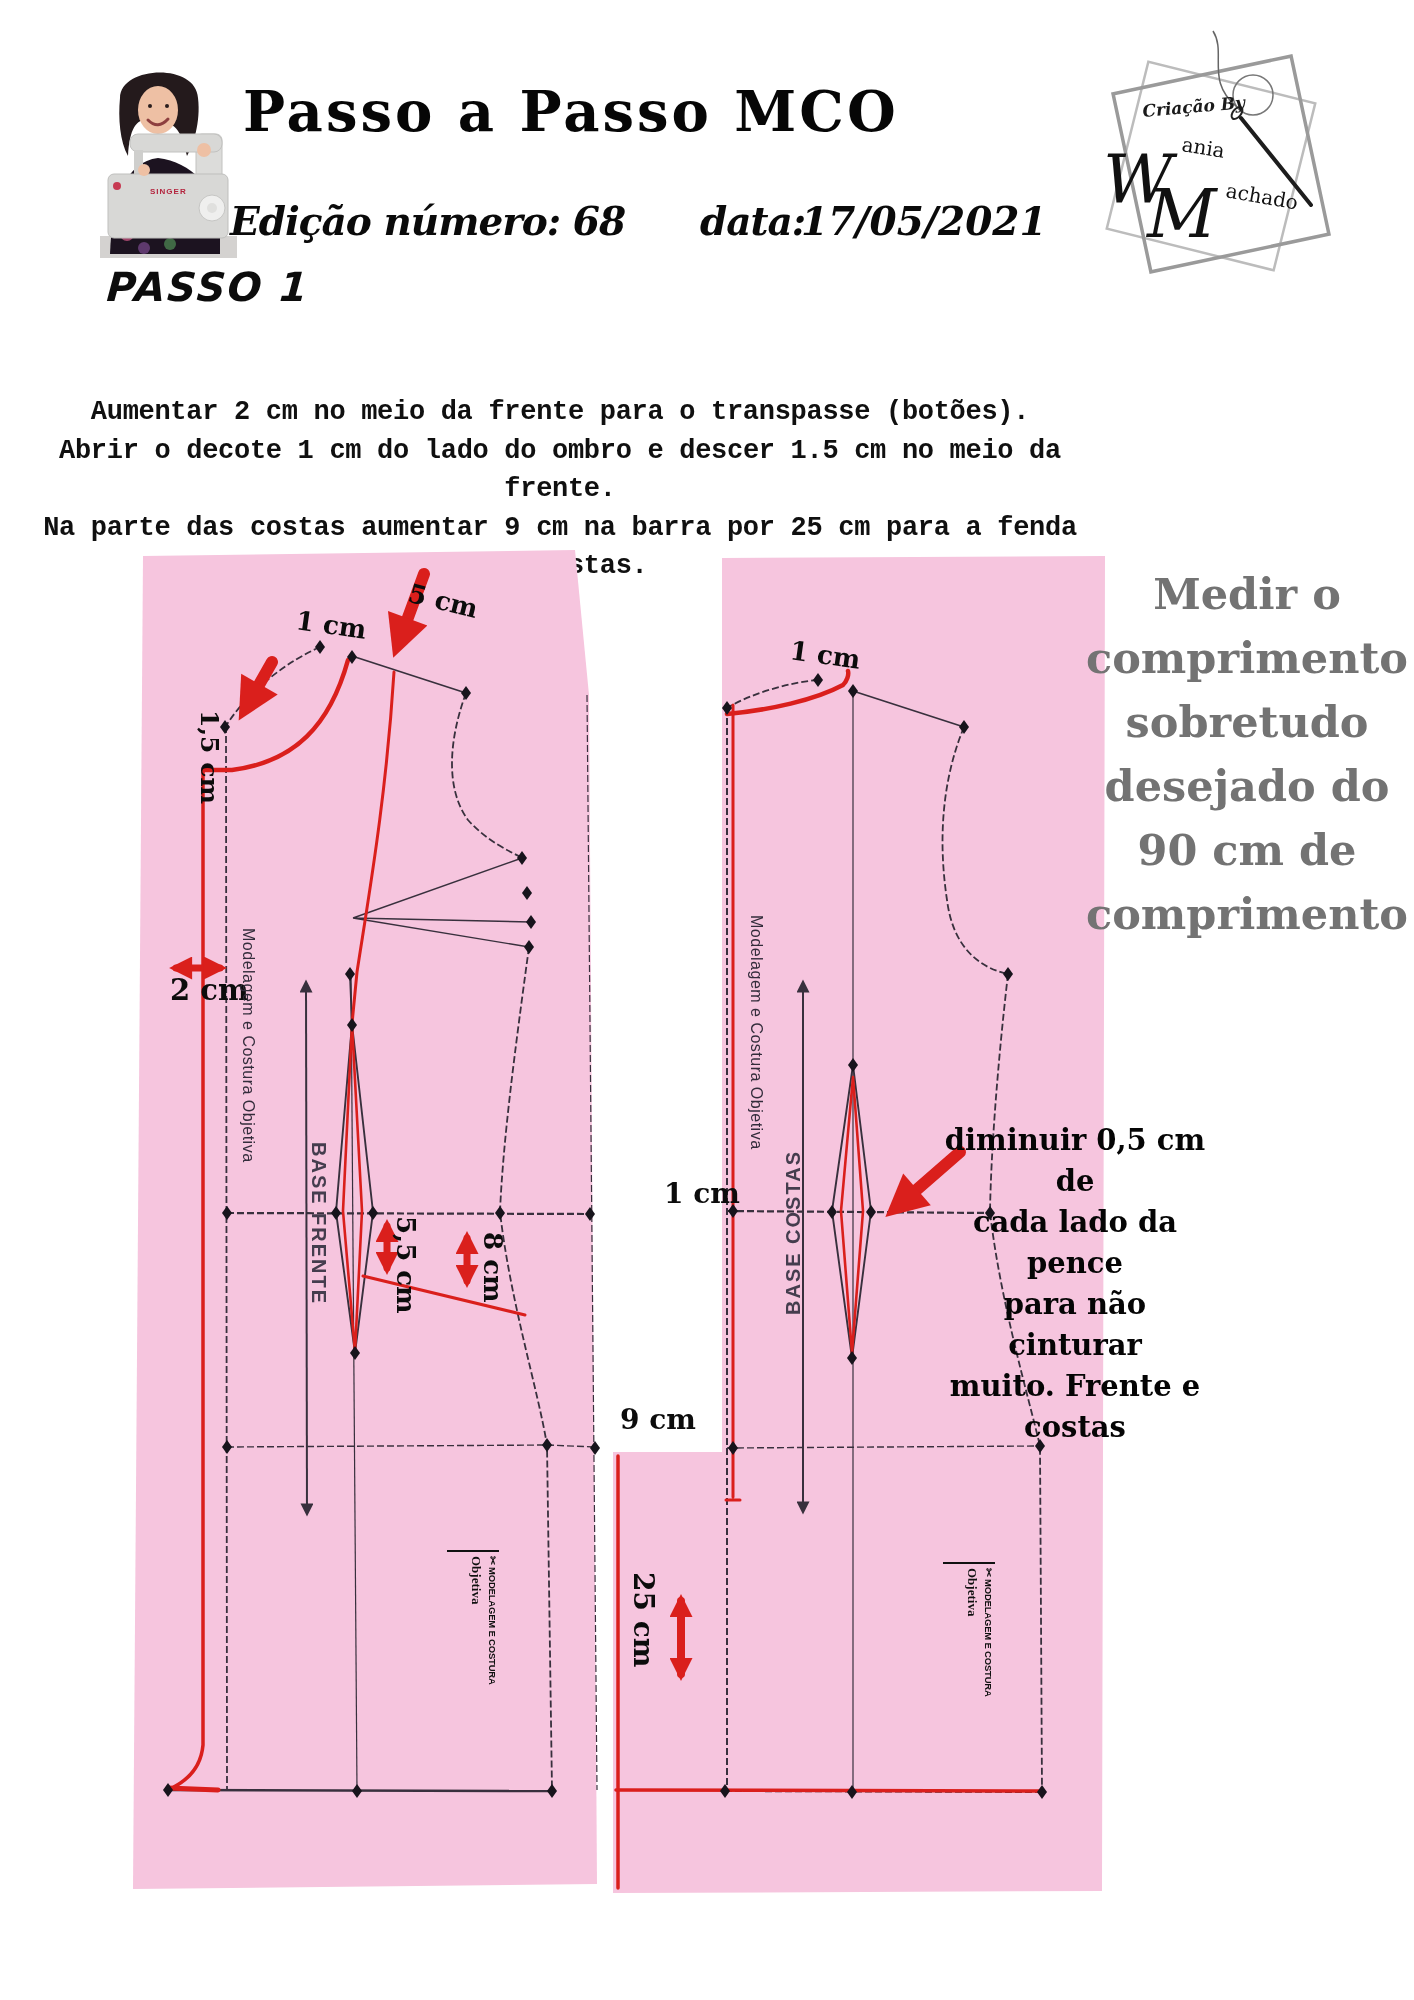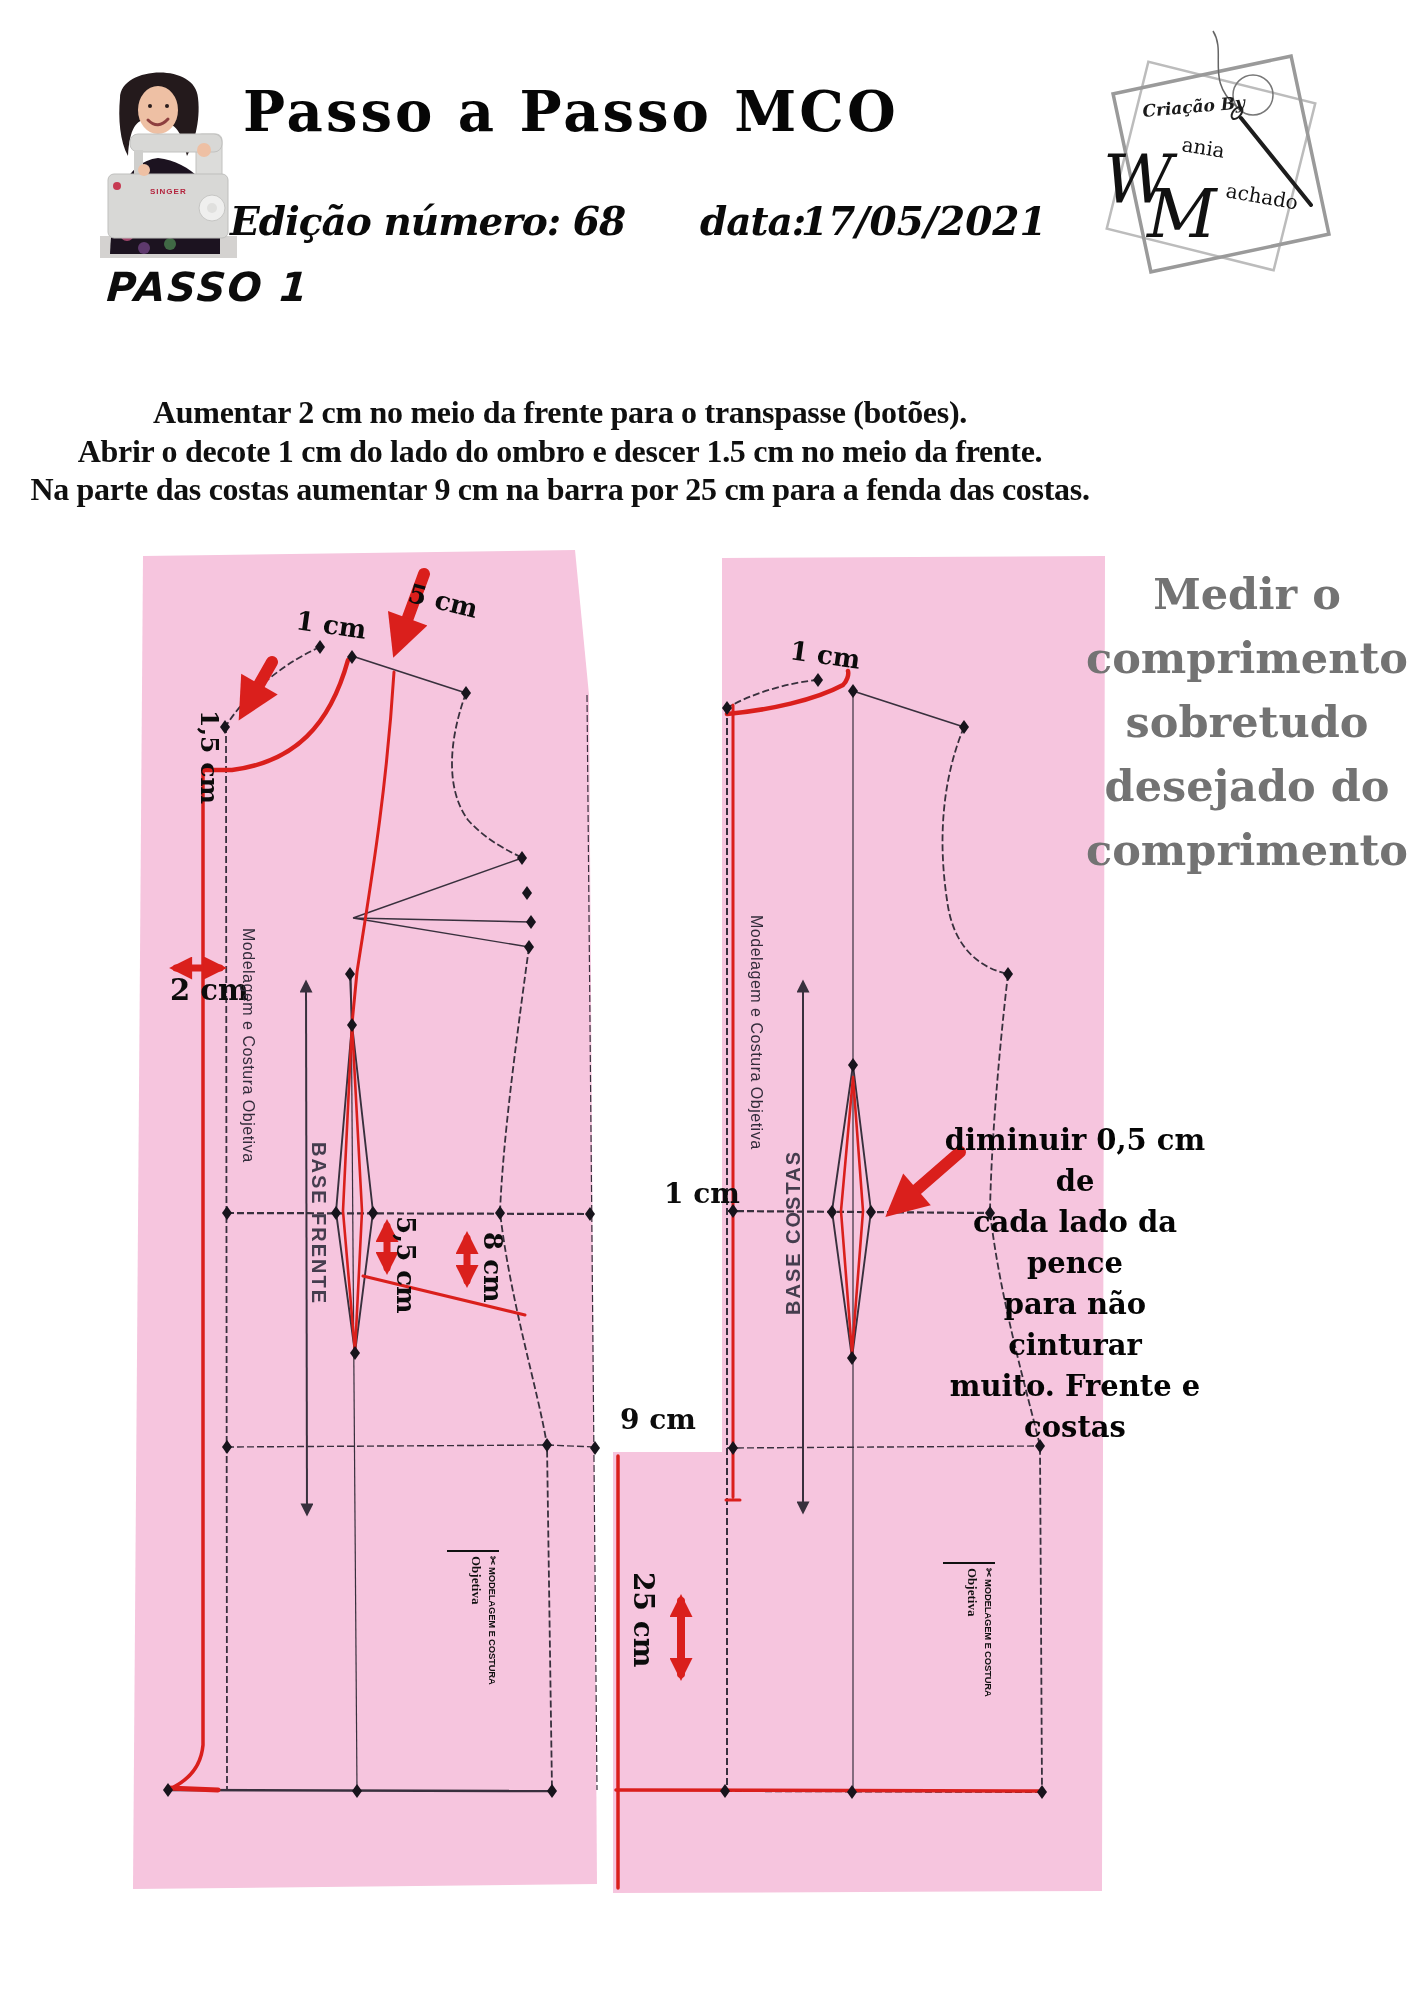--- a/index.html
+++ b/index.html
@@ -9,21 +9,21 @@
   .abs{position:absolute;}
   
   .title{position:absolute;left:243px;top:78px;font-family:"DejaVu Serif",serif;
          font-weight:bold;font-size:56px;letter-spacing:3px;color:#060606;}
   .edline{position:absolute;top:198px;font-family:"DejaVu Serif",serif;font-style:italic;
           font-weight:bold;font-size:39px;color:#0a0a0a;letter-spacing:-1px;}
   .passo{position:absolute;left:107px;top:264px;font-family:"DejaVu Sans",sans-serif;
          font-weight:bold;font-style:italic;font-size:40px;letter-spacing:2px;color:#0c0c0c;
          transform:skewX(-4deg);}
   .instr{position:absolute;left:20px;top:393px;width:1080px;text-align:center;
-         font-family:Liberation Serif, serif;font-weight:bold;font-size:32px;
+         font-family:Liberation Mono, monospace;font-weight:bold;font-size:27px;
          line-height:38.5px;color:#101010;letter-spacing:-0.3px;}
   
   .lbl{position:absolute;font-family:"DejaVu Serif",serif;font-weight:bold;color:#0c0c0c;
        line-height:1;white-space:nowrap;}
   .vd{transform-origin:0 0;transform:rotate(90deg);}
   .vu{transform-origin:0 0;transform:rotate(-90deg);}
   .r8{transform:rotate(8deg);}
   .r14{transform:rotate(14deg);}
   .basefr{font-family:"Liberation Sans",sans-serif;letter-spacing:2px;color:#453d4e;}
   .brandv{font-family:"Liberation Sans",sans-serif;font-weight:bold;color:#332c3b;letter-spacing:.5px;}
@@ -257,20 +257,21 @@
         <div class="stamp-l2">Objetiva</div>
       </div>
     </div>
   </div>
 
   <div class="note-big">
     <div>Medir o</div>
     <div>comprimento</div>
     <div>sobretudo</div>
     <div>desejado do</div>
+    <div>90 cm de</div>
     <div>comprimento</div>
   </div>
   <div class="note-small">
     <div>diminuir 0,5 cm de</div>
     <div>cada lado da pence</div>
     <div>para não cinturar</div>
     <div>muito. Frente e</div>
     <div>costas</div>
   </div>
 

